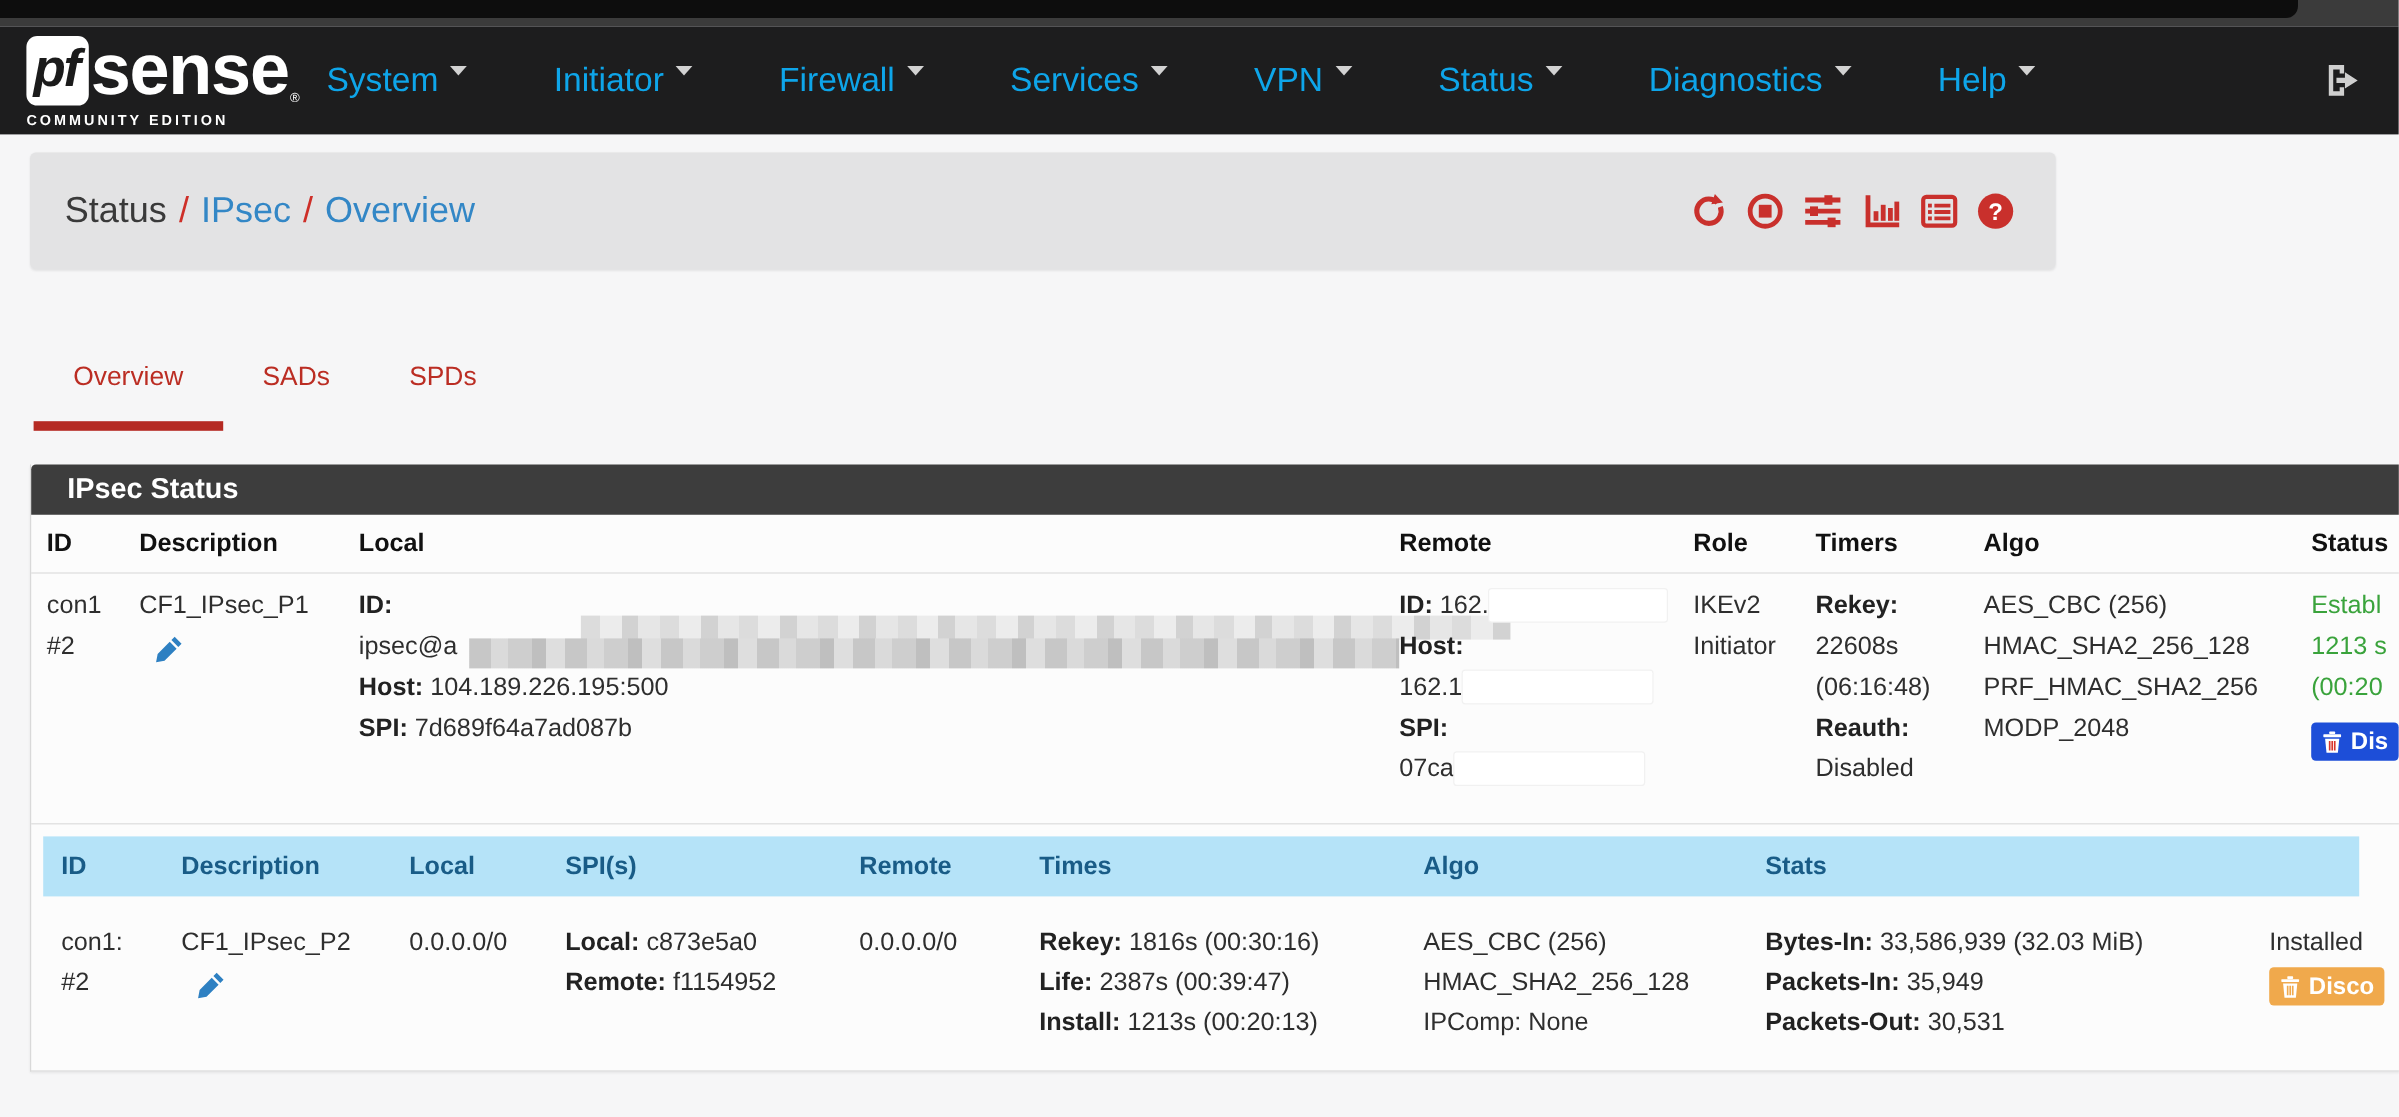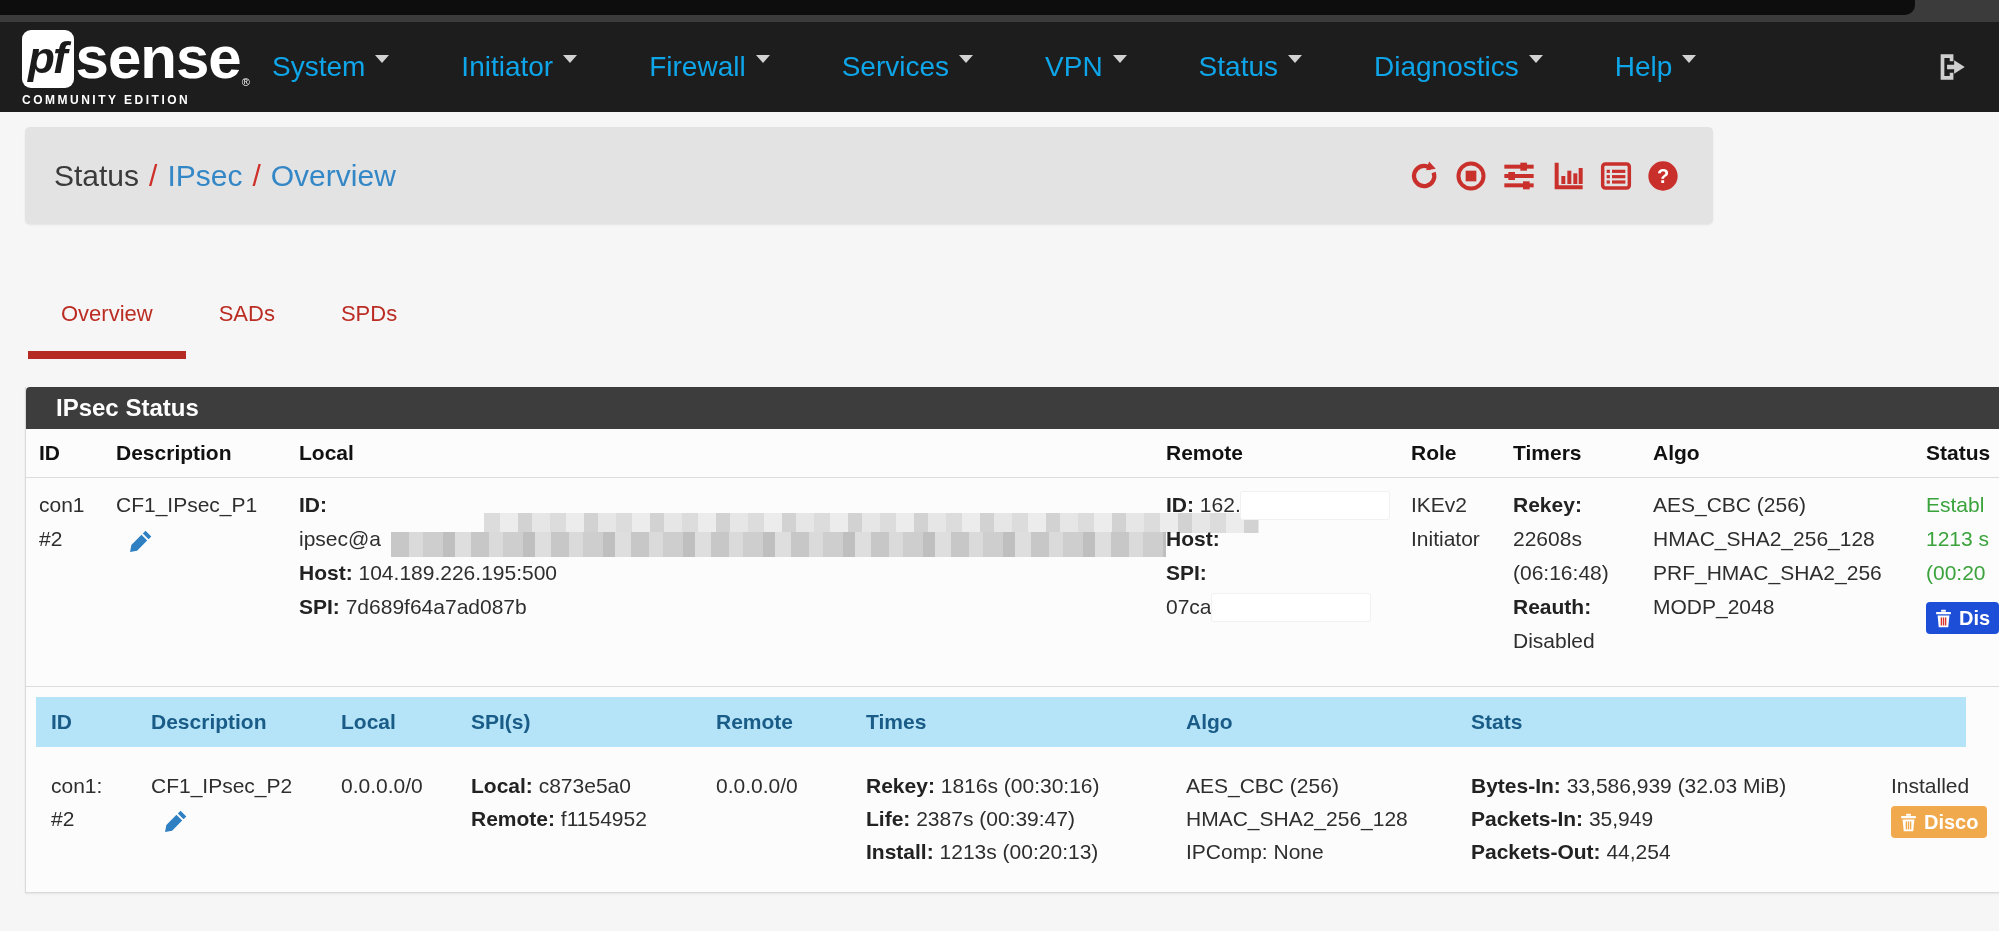--- a/index.html
+++ b/index.html
@@ -213,20 +213,21 @@
       <div class="pix pix1"></div>
       <div class="pix pix2"></div>
       <div><span class="b">ID:</span></div>
       <div><span>ipsec@a</span></div>
       <div><span class="b">Host:</span> <span>104.189.226.195:500</span></div>
       <div><span class="b">SPI:</span> <span>7d689f64a7ad087b</span></div>
     </div>
     <div class="cell">
       <div><span class="b">ID:</span> <span>162.</span><span class="wbox w140"></span></div>
       <div><span class="b">Host:</span></div>
+      <div><span>162.1</span><span class="wbox w150"></span></div>
       <div><span class="b">SPI:</span></div>
       <div><span>07ca</span><span class="wbox w150"></span></div>
     </div>
     <div class="cell">
       <div>IKEv2</div>
       <div>Initiator</div>
     </div>
     <div class="cell">
       <div class="b">Rekey:</div>
       <div>22608s</div>
@@ -297,21 +298,21 @@
         <div><span class="b">Install:</span> <span>1213s (00:20:13)</span></div>
       </div>
       <div class="cell2">
         <div>AES_CBC (256)</div>
         <div>HMAC_SHA2_256_128</div>
         <div>IPComp: None</div>
       </div>
       <div class="cell2">
           <div><span class="b">Bytes-In:</span><span> 33,586,939 (32.03 MiB)</span></div>
           <div><span class="b">Packets-In:</span><span> 35,949</span></div>
-          <div><span class="b">Packets-Out:</span><span> 44,254</span></div>
+          <div><span class="b">Packets-Out:</span><span> 30,531</span></div>
         </div>
       <div class="cell2">
         <div>Installed</div>
         <div class="btn btn-orange">
           <svg width="17" height="19" viewBox="0 0 16 18">
             <g fill="#fff">
               <rect x="1" y="2.8" width="14" height="2.2" rx="0.5"></rect>
               <rect x="5.7" y="0.6" width="4.6" height="2" rx="0.5"></rect>
               <path d="M2.4 6.2h11.2L12.5 17.4H3.5z"></path>
             </g>

